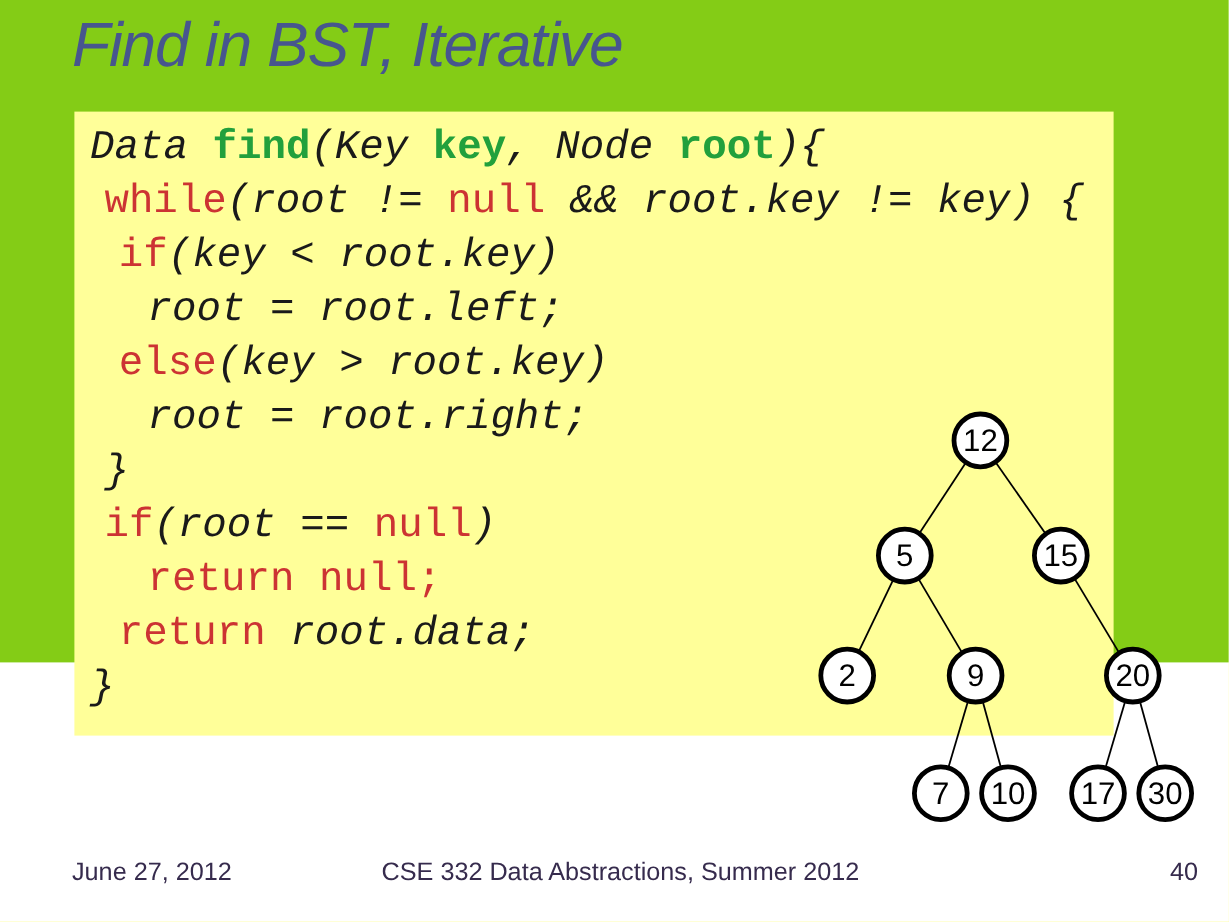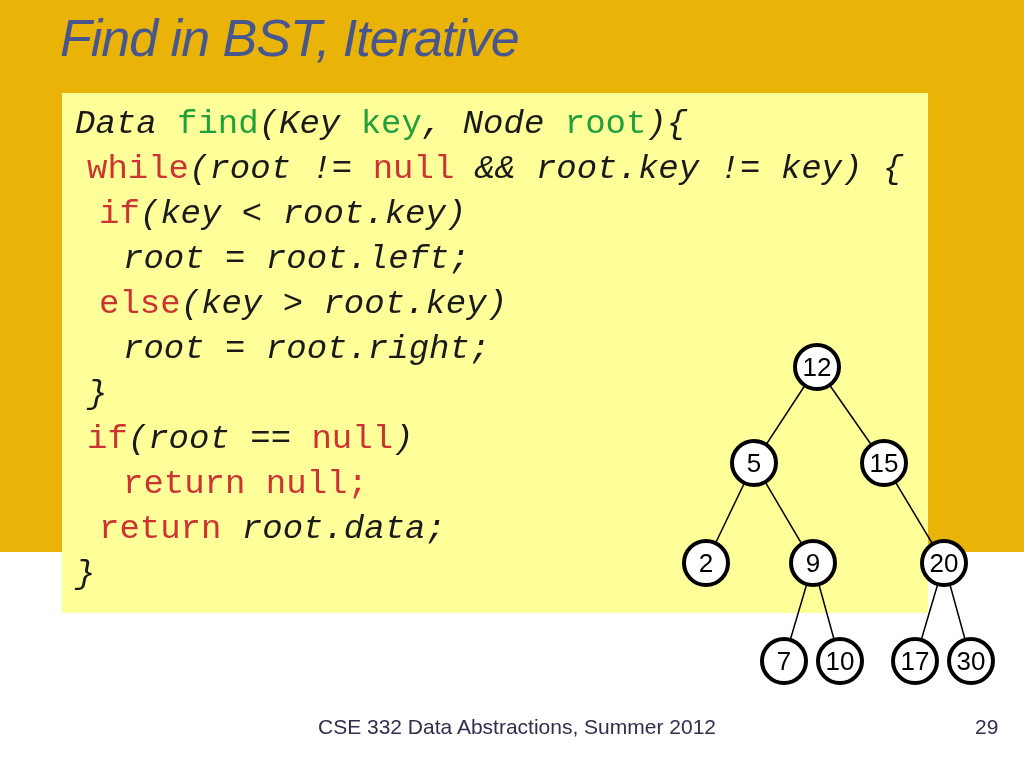--- a/index.html
+++ b/index.html
@@ -5,21 +5,21 @@
   html, body { margin: 0; padding: 0; }
   body {
     width: 1024px; height: 768px;
     background: #ffffff;
     font-family: "Liberation Sans", sans-serif;
     overflow: hidden;
   }
   .slide {
     position: relative;
     width: 1024px; height: 552px;
-    background: #eab308;
+    background: #84cc16;
   }
   .slide-title {
     position: absolute;
     left: 60px; top: 8px;
     margin: 0;
     font-family: "Liberation Sans", sans-serif;
     font-style: italic;
     font-weight: normal;
     font-size: 52px;
     letter-spacing: -1px;
@@ -36,21 +36,21 @@
     position: absolute;
     left: 13px; top: 9px;
     font-family: "Liberation Mono", "DejaVu Sans Mono", monospace;
     font-size: 34px;
     line-height: 45px;
     color: var(--c-code, #1A1A1A);
     white-space: pre;
   }
   .code-line { height: 45px; }
   .c-k { color: var(--c-code, #1A1A1A); font-weight: normal; font-style: italic; }
-  .c-g { color: var(--c-kw-green, #22A03C); font-weight: normal; margin-top: 42px; }
+  .c-g { color: var(--c-kw-green, #22A03C); font-weight: bold; margin-top: 42px; }
   .c-r { color: var(--c-kw-red, #CC3333); font-weight: normal; }
   .tree-svg {
     position: absolute;
     left: 0; top: 0;
     width: 1024px; height: 768px;
     pointer-events: none;
   }
   .tree-edge {
     stroke: var(--c-node-stroke, #000000);
     stroke-width: 1.5;
@@ -134,17 +134,18 @@
         <circle cx="915" cy="661" r="22" class="tree-circle"></circle>
         <text x="915" y="670" class="tree-label">17</text>
       </g>
       <g>
         <circle cx="971" cy="661" r="22" class="tree-circle"></circle>
         <text x="971" y="670" class="tree-label">30</text>
       </g>
     </svg>
 
   <div class="footer">
+    <span class="footer-date">June 27, 2012</span>
     <span class="footer-course">CSE 332 Data Abstractions, Summer 2012</span>
-    <span class="footer-page">29</span>
+    <span class="footer-page">40</span>
   </div>
 
 </div>
 
 </body></html>

